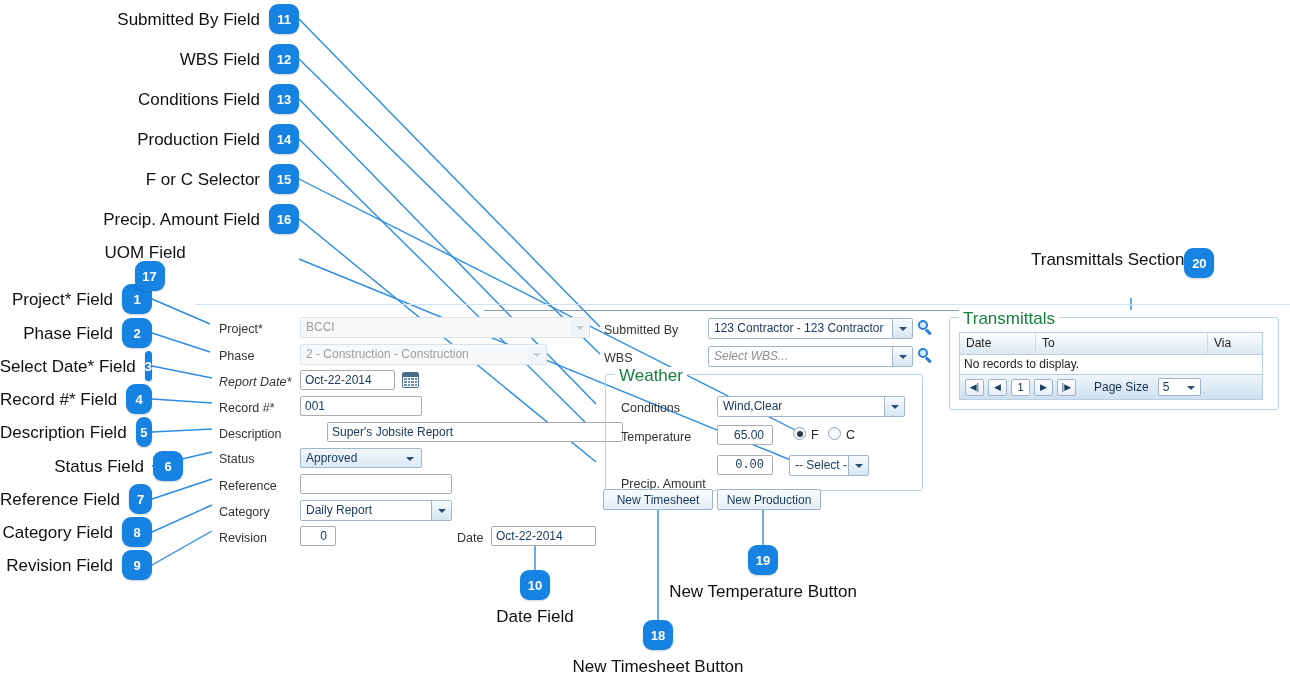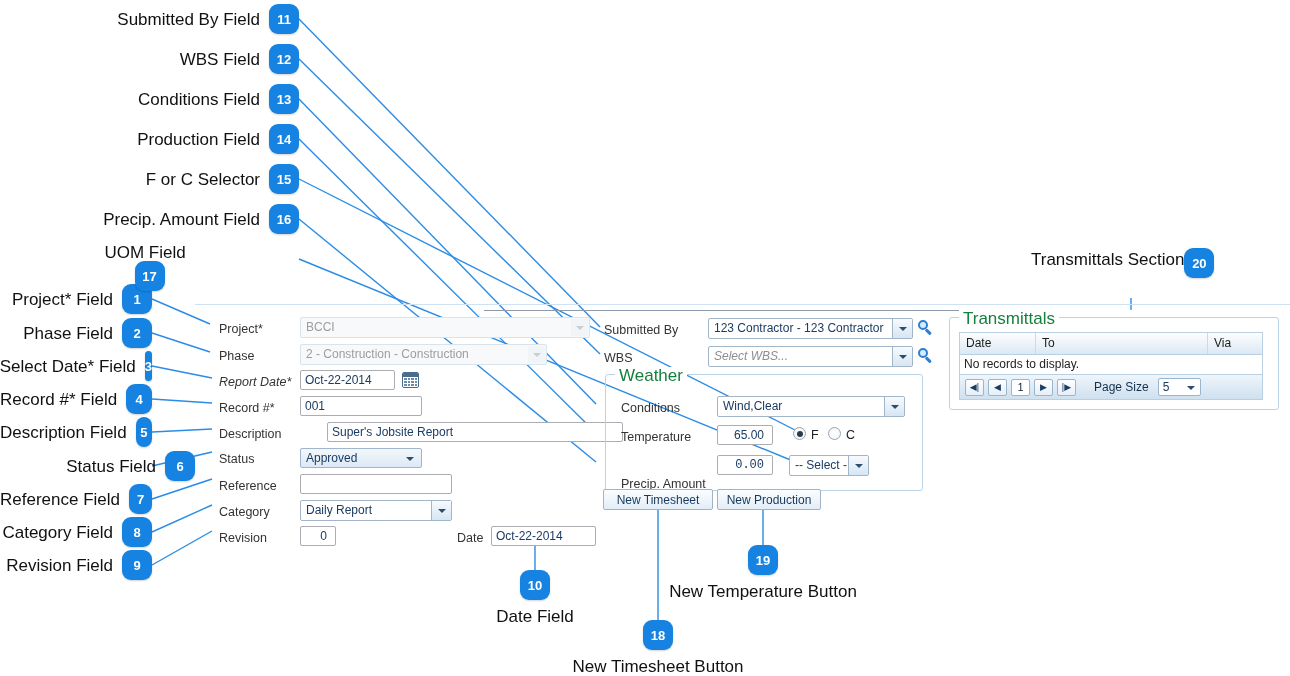--- a/index.html
+++ b/index.html
@@ -194,21 +194,21 @@
     <span class="badge">3</span>
   </div>
   <div class="callout right-label" style="left:0;top:384px;width:152px;justify-content:flex-end;">
     <span class="ctext">Record #* Field</span>
     <span class="badge">4</span>
   </div>
   <div class="callout right-label" style="left:0;top:417px;width:152px;justify-content:flex-end;">
     <span class="ctext">Description Field</span>
     <span class="badge">5</span>
   </div>
-  <div class="callout right-label" style="left:0;top:451px;width:183px;justify-content:flex-end;margin-left:12px;">
+  <div class="callout right-label" style="left:0;top:451px;width:183px;justify-content:flex-end;">
     <span class="ctext">Status Field</span>
     <span class="badge">6</span>
   </div>
   <div class="callout right-label" style="left:0;top:484px;width:152px;justify-content:flex-end;">
     <span class="ctext">Reference Field</span>
     <span class="badge">7</span>
   </div>
   <div class="callout right-label" style="left:0;top:517px;width:152px;justify-content:flex-end;">
     <span class="ctext">Category Field</span>
     <span class="badge">8</span>

